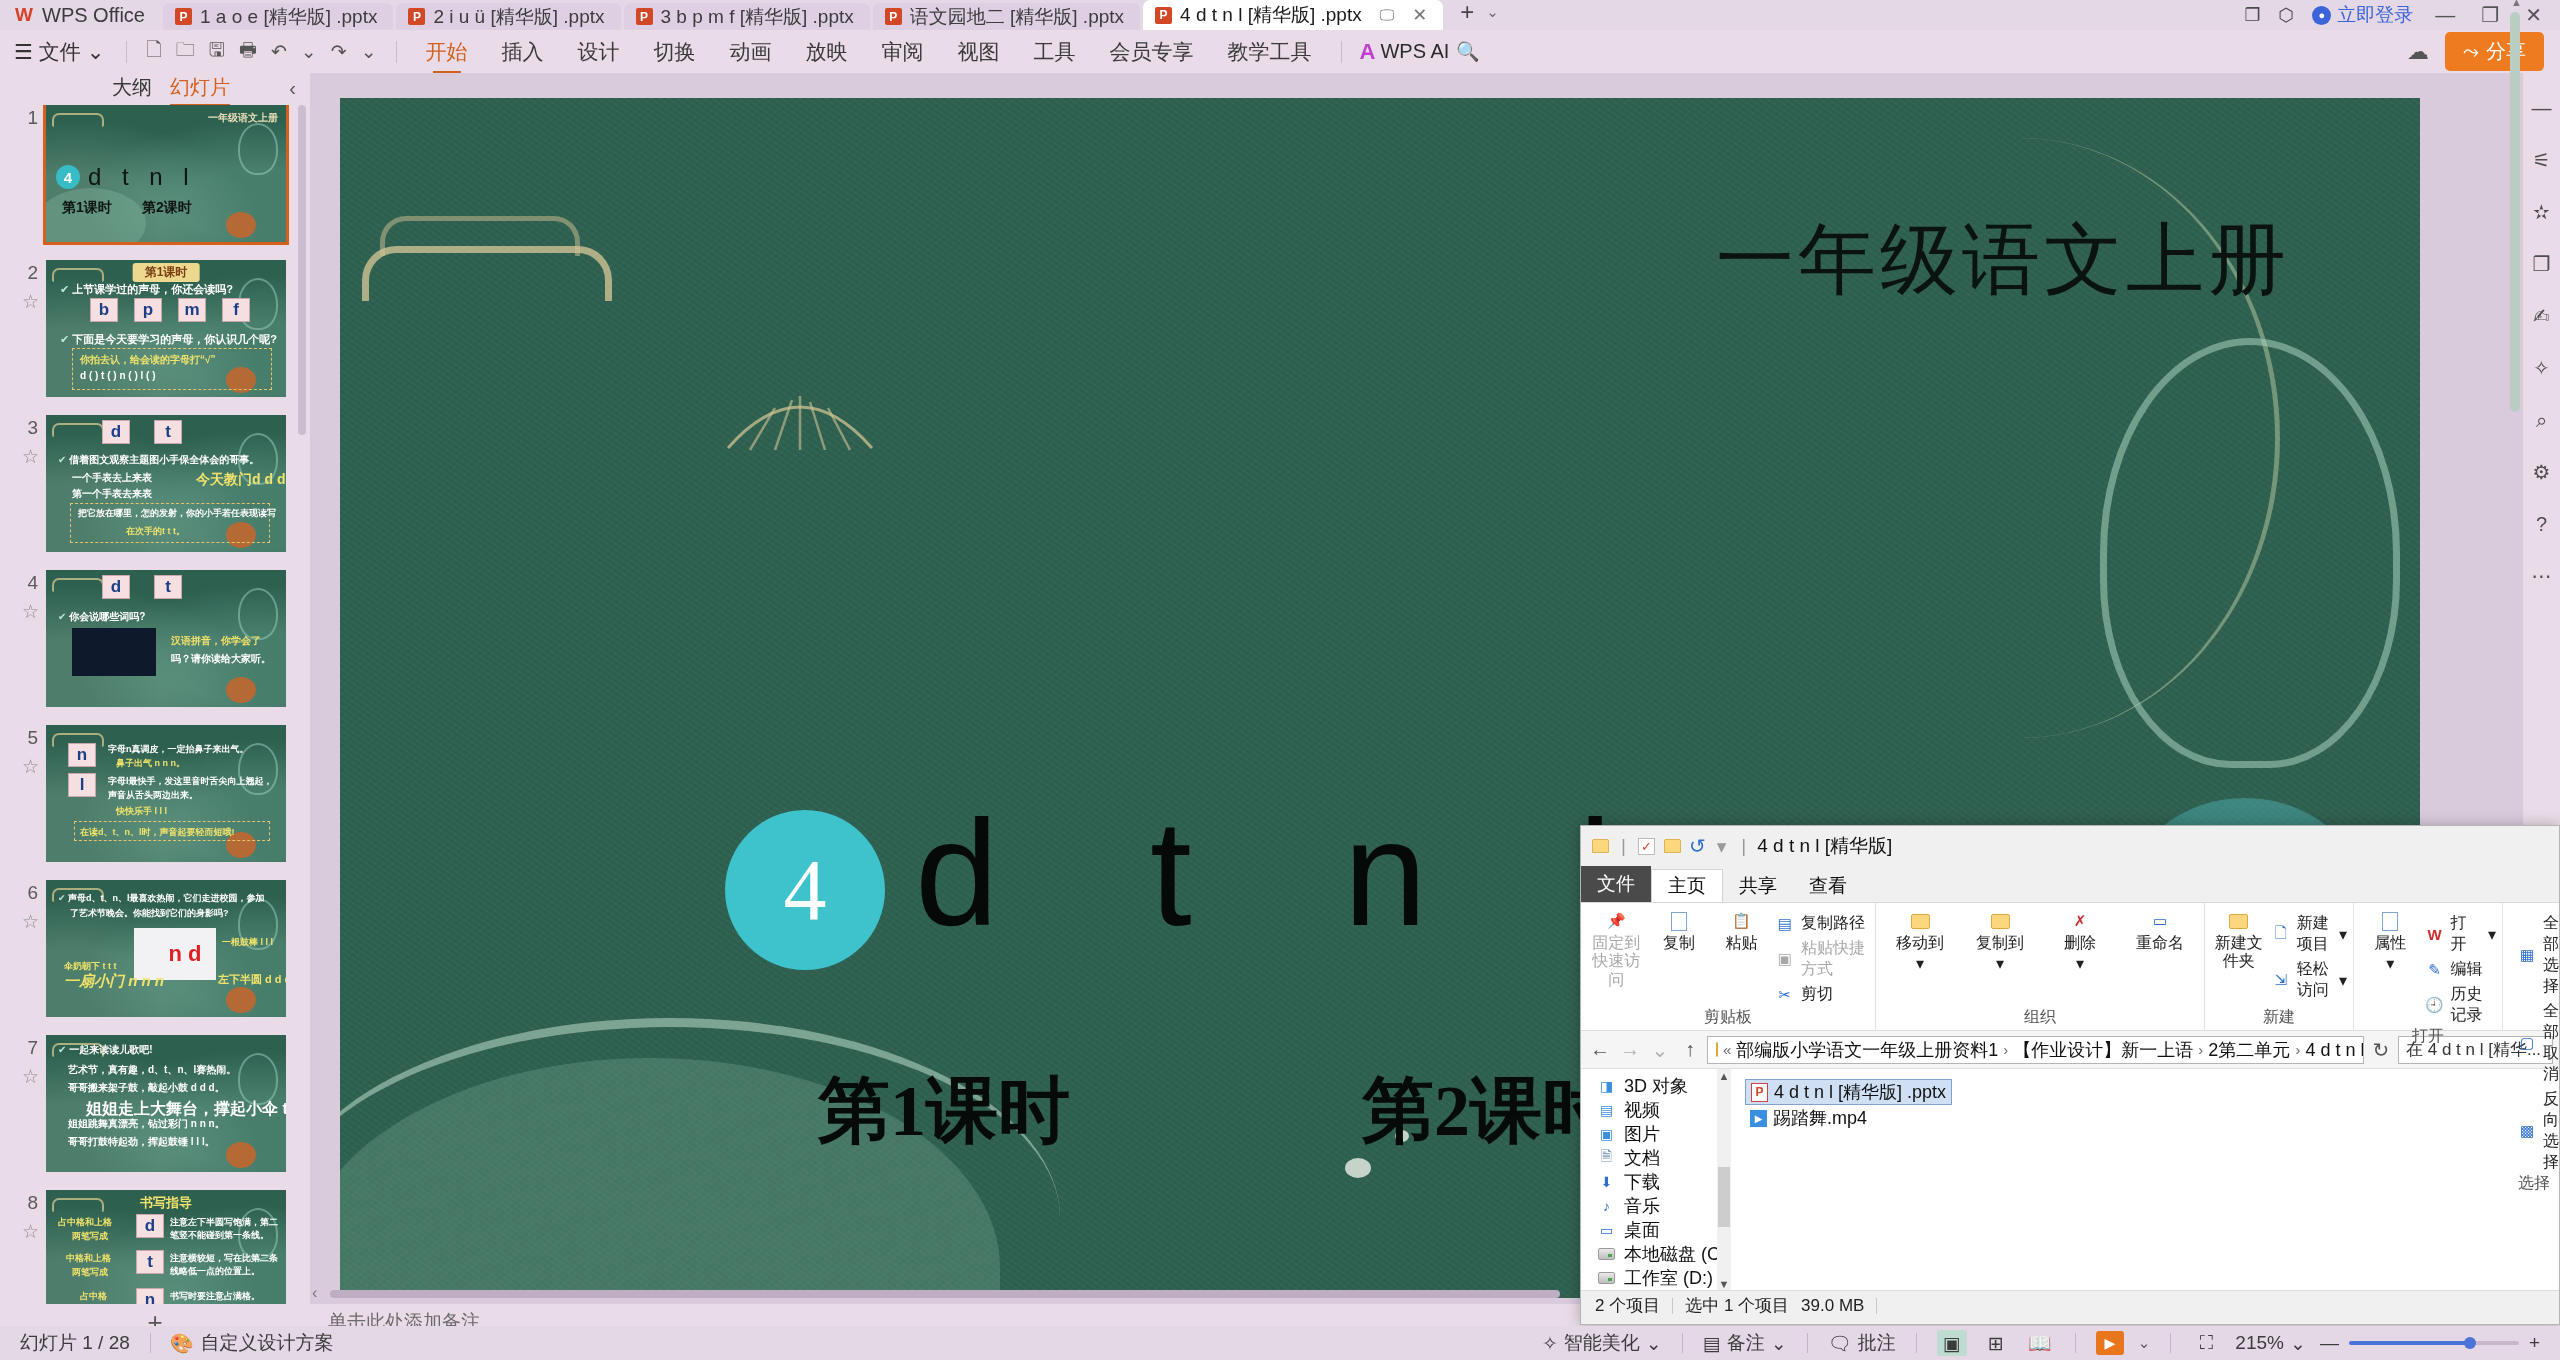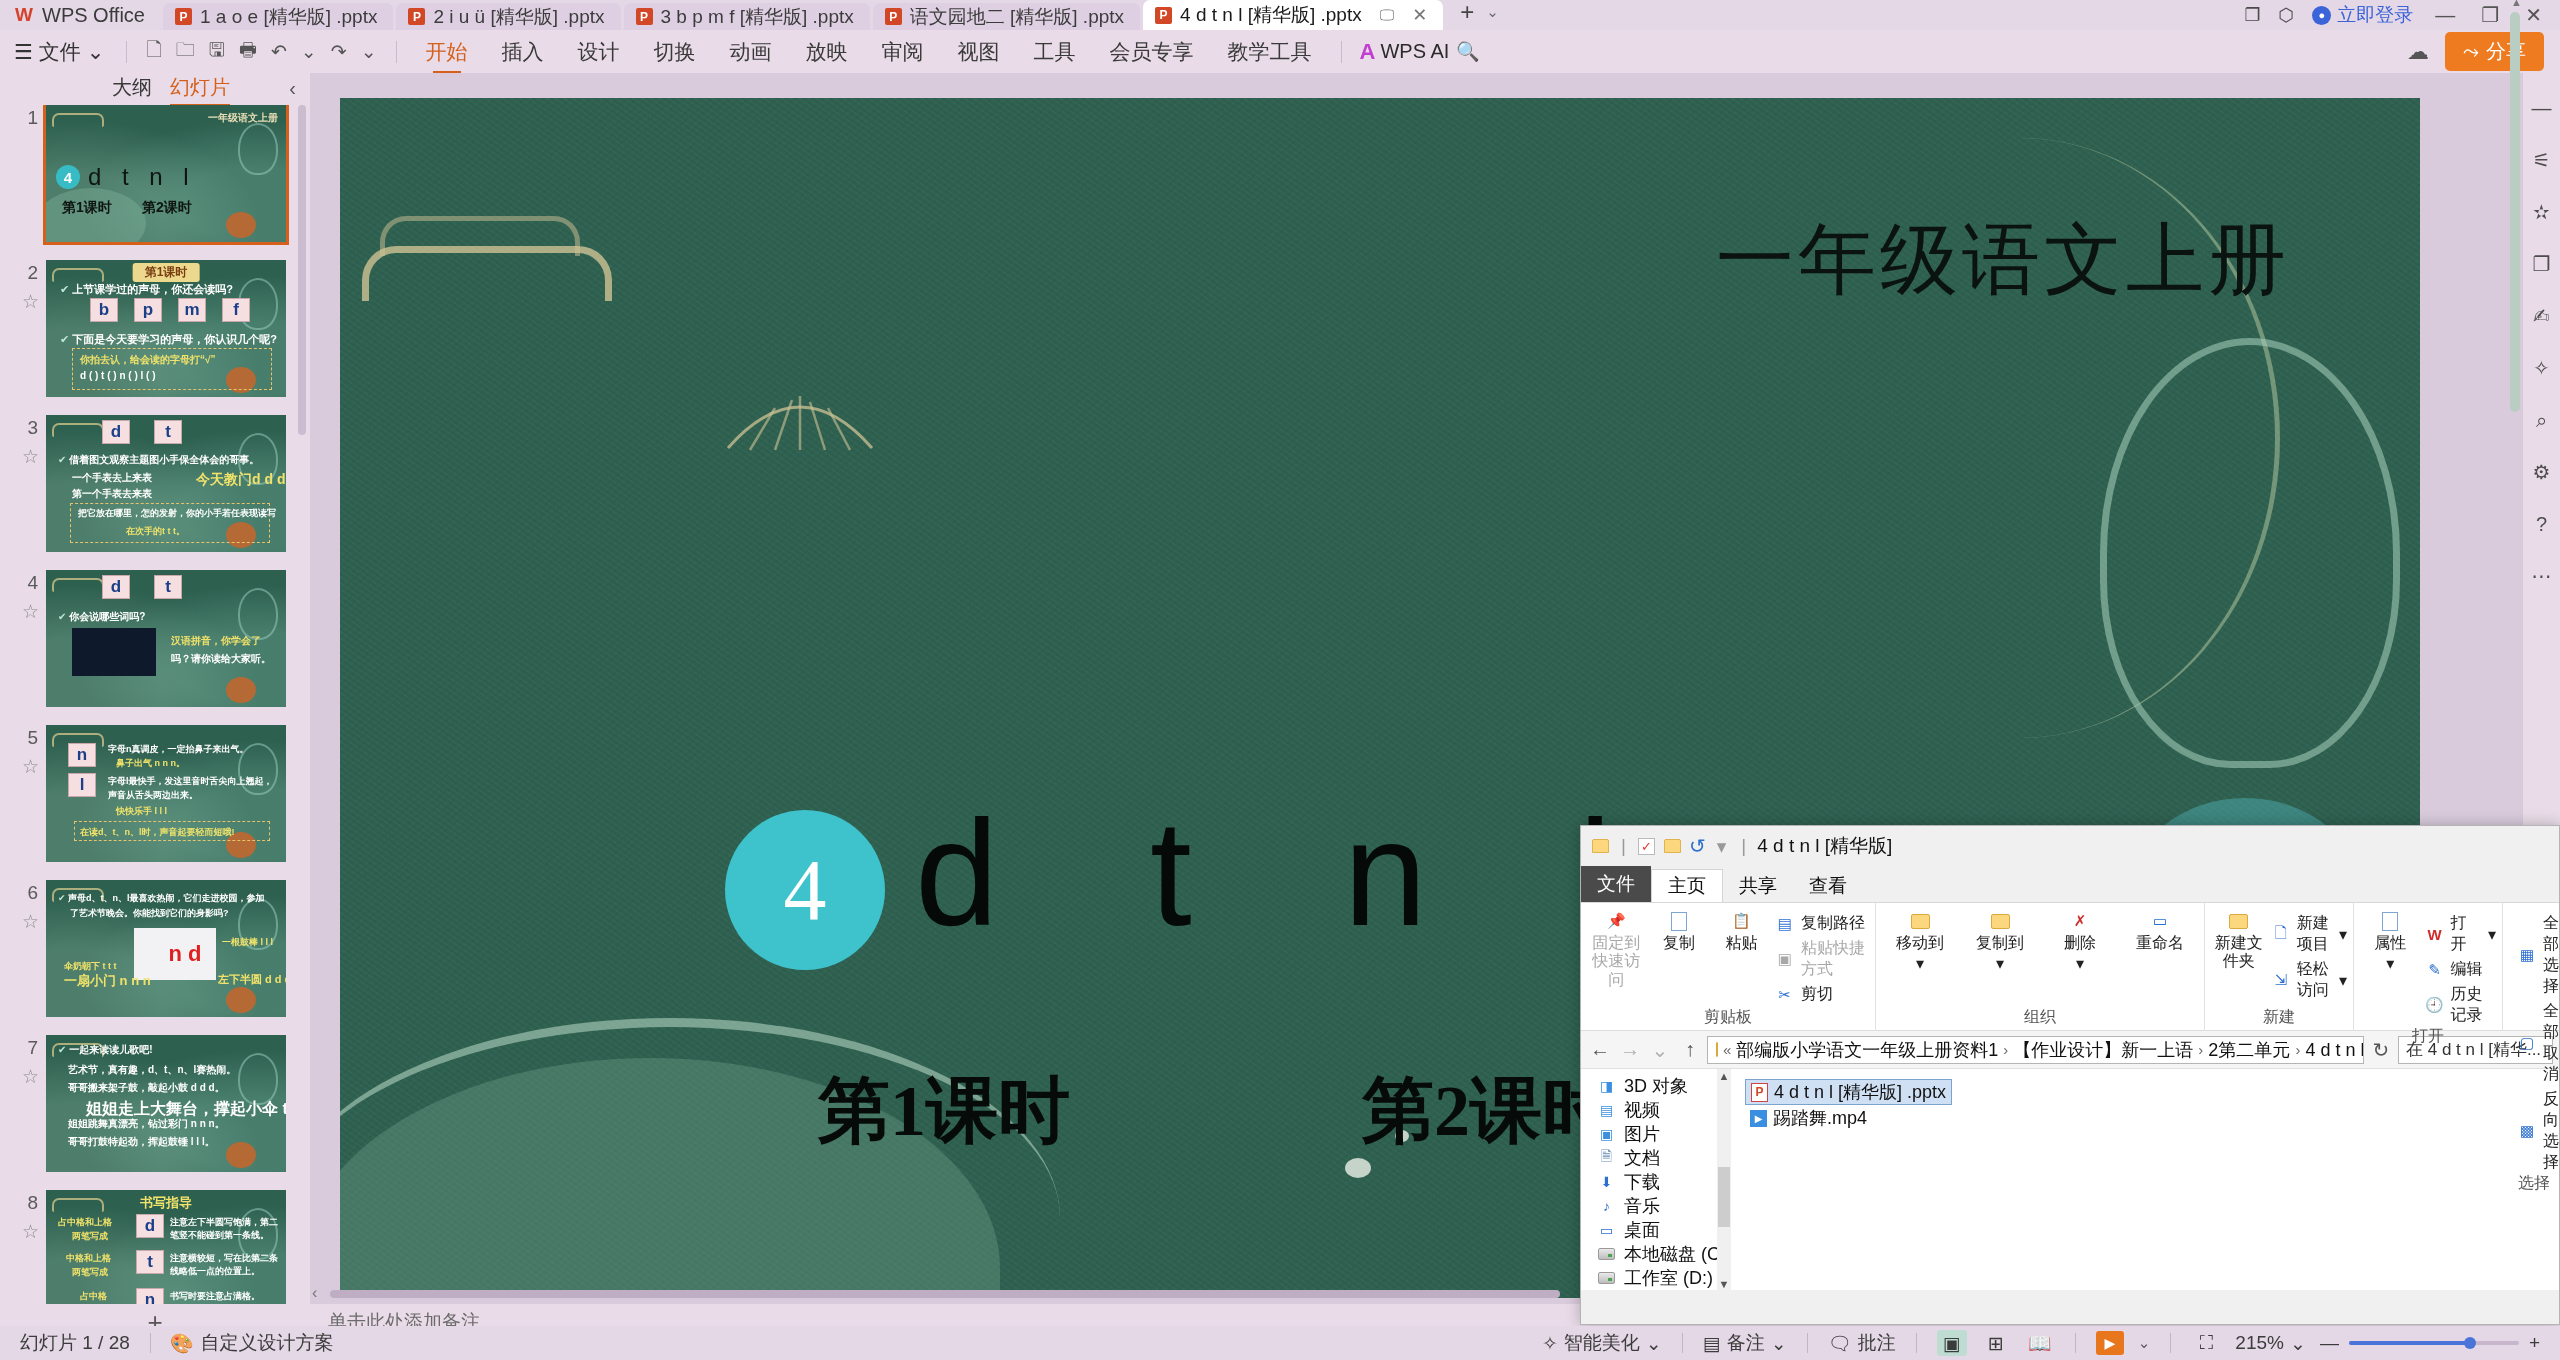--- a/index.html
+++ b/index.html
@@ -539,21 +539,21 @@
         <div class="mini-orb"></div>
         <div class="mini-line" style="left:12px;top:12px;font-size:9px;">
           <span style="color:#bfe7d7;">✔</span> <span>声母d、t、n、l最喜欢热闹，它们走进校园，参加</span>
         </div>
         <div class="mini-line" style="left:24px;top:27px;font-size:9px;">了艺术节晚会。你能找到它们的身影吗?</div>
         <div class="mini-img" style="left:88px;top:48px;width:82px;height:52px;font-size:22px;">
           <span style="color:#e02020;font-weight:bold;margin-left:20px;">n d</span>
         </div>
         <div class="mini-line mini-yellow" style="left:18px;top:56px;font-size:9px;margin-top:24px;">伞奶朝下 t t t</div>
         <div class="mini-line mini-yellow" style="left:176px;top:56px;font-size:9px;">一根鼓棒 l l l</div>
-        <div class="mini-line mini-yellow" style="left:18px;top:92px;font-size:13px;">一扇小门 n n n</div>
+        <div class="mini-line mini-yellow" style="left:18px;top:92px;font-size:15px;font-style:italic;">一扇小门 n n n</div>
         <div class="mini-line mini-yellow" style="left:172px;top:92px;font-size:11px;">左下半圆 d d d</div>
       </div>
     </div>
 
     <div class="thumbrow">
       <div class="thumbnum">7</div>
       <span class="thumbstar">☆</span>
       <div class="slide-mini">
         <div class="mini-bg"></div>
         <div class="mini-bracket"></div>
@@ -889,20 +889,27 @@
           <span class="pptico">P</span>
           <span>4 d t n l [精华版] .pptx</span>
         </div>
         <div class="ex-frow">
           <span class="mp4ico">▶</span>
           <span>踢踏舞.mp4</span>
         </div>
       </div>
     </div>
 
+    <div class="ex-status">
+      <span>2 个项目</span>
+      <span class="ex-stsep"></span>
+      <span>选中 1 个项目</span>
+      <span>39.0 MB</span>
+      <span class="ex-stsep"></span>
+    </div>
   </div>
 
 
   <div class="statusbar">
     <div class="sb-left">
       <span>幻灯片 1 / 28</span>
       <span class="sb-sep"></span>
       <span class="sb-i">
         <span>🎨</span>
         <span>自定义设计方案</span>

